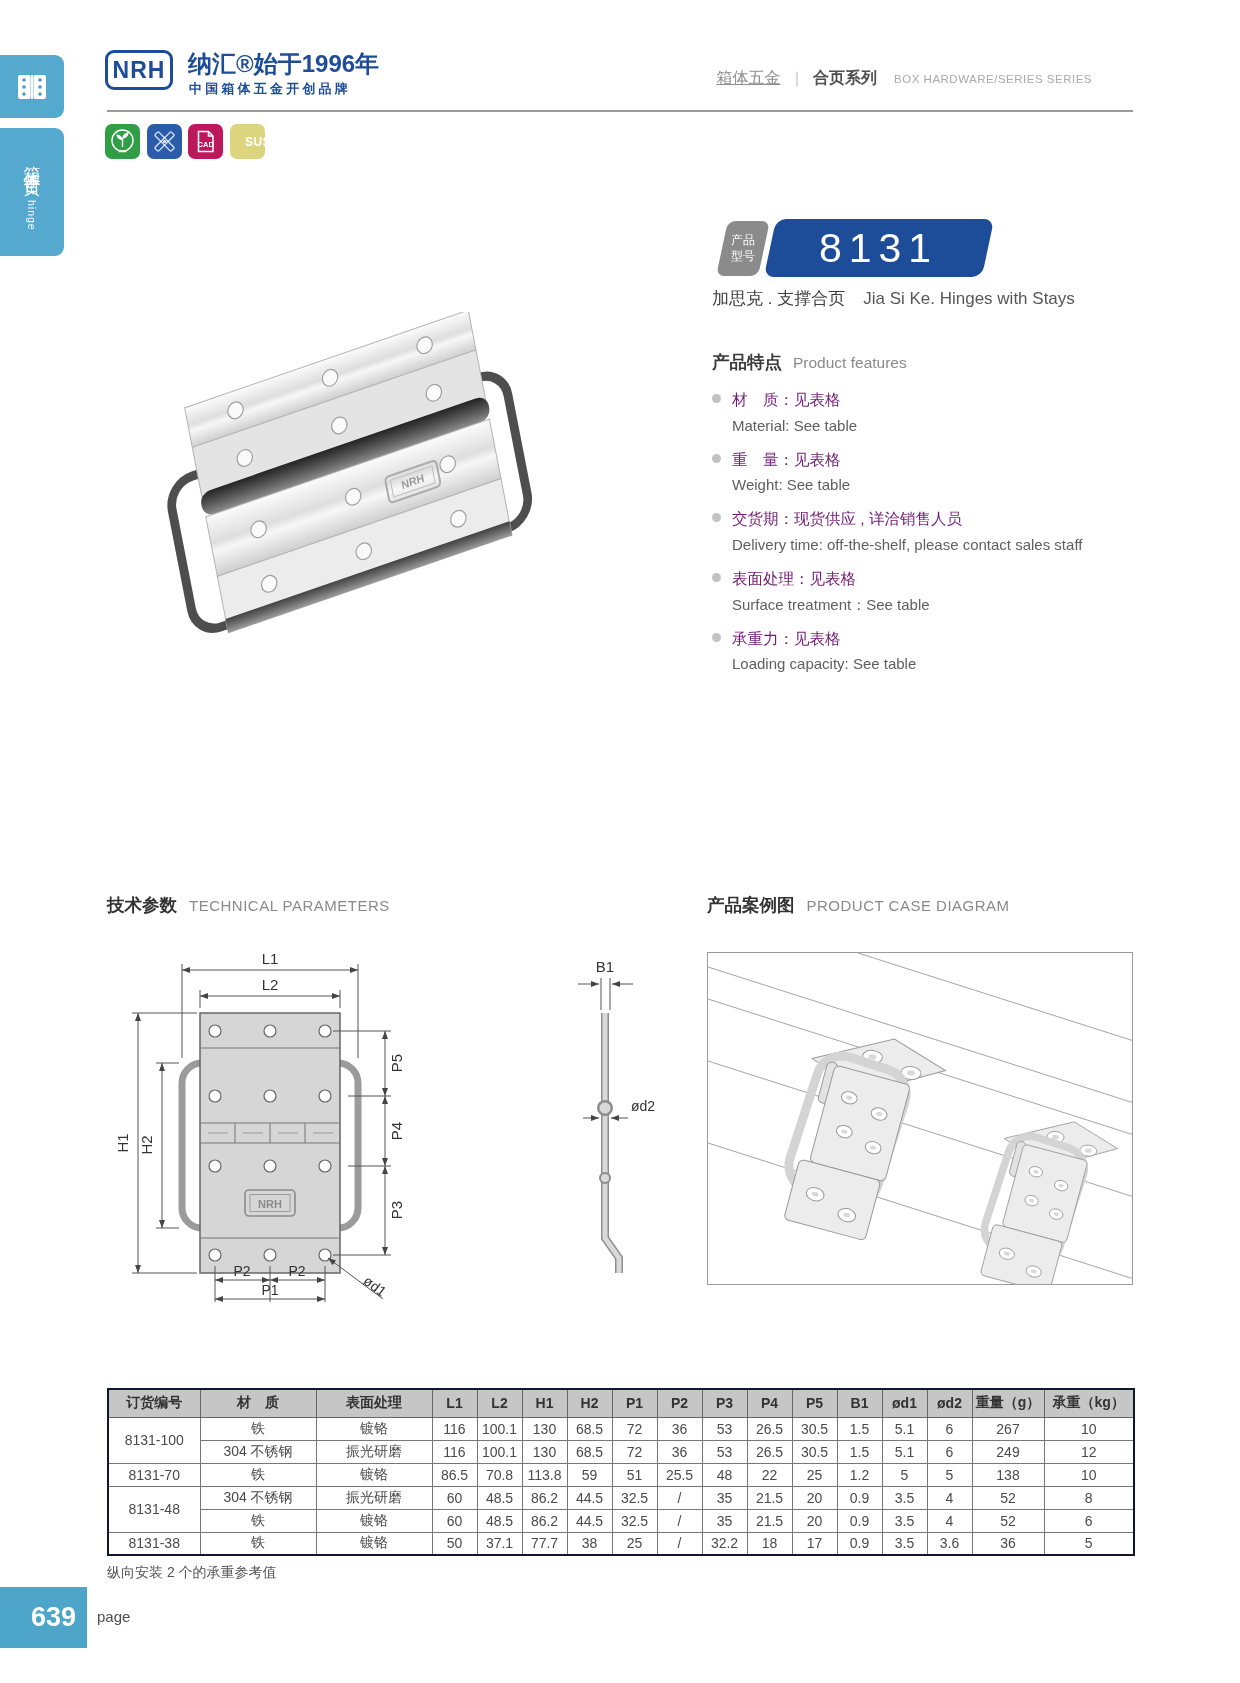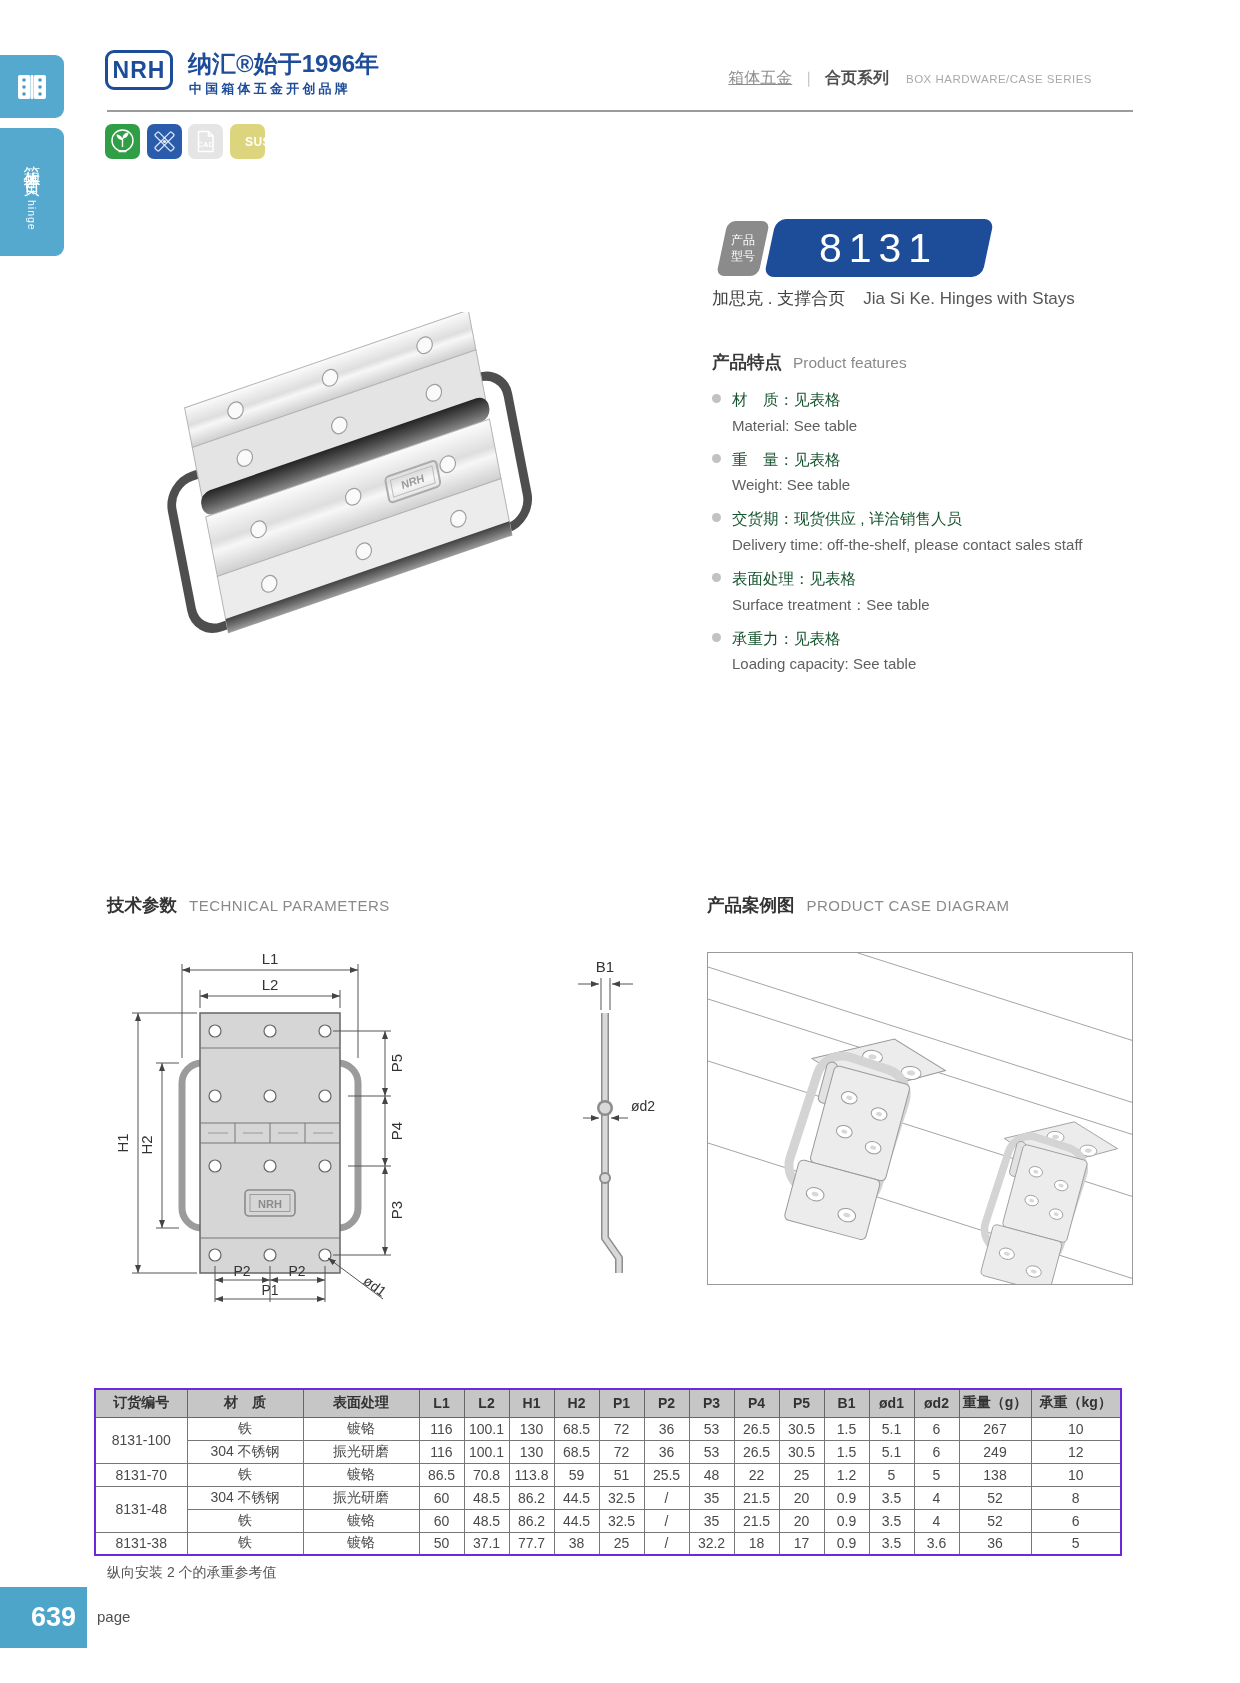--- a/index.html
+++ b/index.html
@@ -24,56 +24,56 @@
   .s-cn1 { font-size:16px; color:#8e8e8e;text-decoration:underline; }
   .s-div { font-size:15px; color:#b5b5b5; }
   .s-cn2 { font-size:16px; color:#4f4f4f; font-weight:bold; }
   .s-en  { font-size:11.5px; color:#a9a9a9; letter-spacing:.5px; margin-left:8px; }
   .header-rule { position:absolute; left:107px; top:110px; width:1026px; height:2px; background:#9b9b9b; }
 
   
   .cert-icons { position:absolute; left:105px; top:124px; display:flex; gap:6.5px; }
   .cicon { width:35px; height:35px; border-radius:7px; display:flex; align-items:center; justify-content:center; }
   .cicon.eco { background:#2f9e44; } .cicon.tools { background:#2b5cab; }
-  .cicon.cad { background:#e5e5e5; } .cicon.sus { background:#ddd47e;padding-left:22px; }
+  .cicon.cad { background:#be185d; } .cicon.sus { background:#ddd47e;padding-left:22px; }
   .cicon.sus span { color:#fff; font-weight:bold; font-size:12px; letter-spacing:.5px; }
 
   
   .badge-gray { position:absolute; left:722px; top:221px; width:42px; height:55px; background:#8b8b8b;
                 transform:skewX(-12deg); border-radius:8px; display:flex; align-items:center; justify-content:center; }
   .badge-gray .unskew { transform:skewX(12deg); color:#fff; font-size:12px; line-height:1.3; text-align:center; }
   .badge-blue { position:absolute; left:770px; top:219px; width:218px; height:58px; background:#1d4c99;
                 transform:skewX(-12deg); border-radius:10px; display:flex; align-items:center; justify-content:center; }
   .badge-blue .unskew { transform:skewX(12deg); color:#fff; font-size:41px; letter-spacing:7px; }
   .model-subtitle { position:absolute; left:712px; top:287px; display:flex; gap:18px; align-items:baseline; }
   .ms-cn { font-size:17px; color:#3f3f3f; }
   .ms-en { font-size:17px; color:#575757; }
 
   
   .features { position:absolute; left:712px; top:350px; width:445px; }
   .features-title { display:flex; gap:11px; align-items:baseline; margin-bottom:15px; }
   .ft-cn { font-size:17.5px; font-weight:bold; color:#3a3a3a; }
   .ft-en { font-size:15.5px; color:#8a8a8a; }
   .feature-item { position:relative; padding-left:20px; margin-bottom:13px; }
   .feature-item .dot { position:absolute; left:0; top:5px; width:9px; height:9px; border-radius:50%; background:#c2c2c2; }
-  .fi-cn { font-size:15.5px; color:#14532d; line-height:1.4; }
+  .fi-cn { font-size:15.5px; color:#701a75; line-height:1.4; }
   .fi-en { font-size:15px; color:#5f5f5f; line-height:1.4; margin-top:4px; }
 
   
   .sec-title { position:absolute; top:893px; display:flex; gap:12px; align-items:baseline; }
   .sec-title.tech { left:107px; } .sec-title.case { left:707px; }
   .st-cn { font-size:17.5px; font-weight:bold; color:#333; }
   .st-en { font-size:15px; color:#8a8a8a; letter-spacing:.5px; }
 
   .product-photo { position:absolute; left:138px; top:312px; }
   .tech-svg { position:absolute; left:100px; top:928px; }
   .case-box { position:absolute; left:707px; top:952px; width:426px; height:333px; border:1px solid #9a9a9a; overflow:hidden; }
 
   
-  .spec-table { position:absolute; left:94px; top:1388px; width:1026px; border-collapse:collapse; border:2px solid #6d28d9; table-layout:fixed; }
+  .spec-table { position:absolute; left:107px; top:1388px; width:1026px; border-collapse:collapse; border:2px solid #0f172a; table-layout:fixed; }
   .spec-table th { background:#c6c6c6; border:1px solid #666; font-size:14px; color:#333; font-weight:600; height:28px; padding:2px; }
   .spec-table td { border:1px solid #777; font-size:14px; color:#4a4a4a; text-align:center; height:23px; padding:1px 2px; background:#fff; }
   .spec-table th:nth-child(1){width:92px;}
   .spec-table th:nth-child(2){width:116px;margin-top:40px;}
   .spec-table th:nth-child(3){width:116px;}
   .spec-table th:nth-child(n+4):nth-child(-n+15){width:45px;}
   .spec-table th:nth-child(16){width:72px;}
   .spec-table th:nth-child(17){width:90px;}
   .table-note { position:absolute; left:107px; top:1564px; font-size:14px; color:#555; }
 
@@ -107,21 +107,21 @@
     <span class="v-en">Box hinge</span>
   </div>
 
   <div class="nrh-logo">NRH</div>
   <div class="brand-title">纳汇®始于1996年</div>
   <div class="brand-subtitle">中国箱体五金开创品牌</div>
   <div class="series">
     <span class="s-cn1">箱体五金</span>
     <span class="s-div">｜</span>
     <span class="s-cn2">合页系列</span>
-    <span class="s-en">BOX HARDWARE/CASE SERIES</span>
+    <span class="s-en">BOX HARDWARE/SERIES SERIES</span>
   </div>
   <div class="header-rule"></div>
 
   <div class="cert-icons">
     <div class="cicon eco">
       <svg width="35" height="35" viewBox="0 0 35 35">
         <circle cx="17.5" cy="16.5" r="10.5" fill="none" stroke="#fff" stroke-width="1.4"></circle>
         <path d="M17.5,23 V14" stroke="#fff" stroke-width="1.4" fill="none"></path>
         <path d="M17.5,16 C14,16 11.5,13.5 11.5,10.5 C15,10.5 17.5,13 17.5,16 Z" fill="#fff"></path>
         <path d="M17.5,14.5 C17.5,11 20,8.5 23.5,8.5 C23.5,12 21,14.5 17.5,14.5 Z" fill="#fff"></path>

